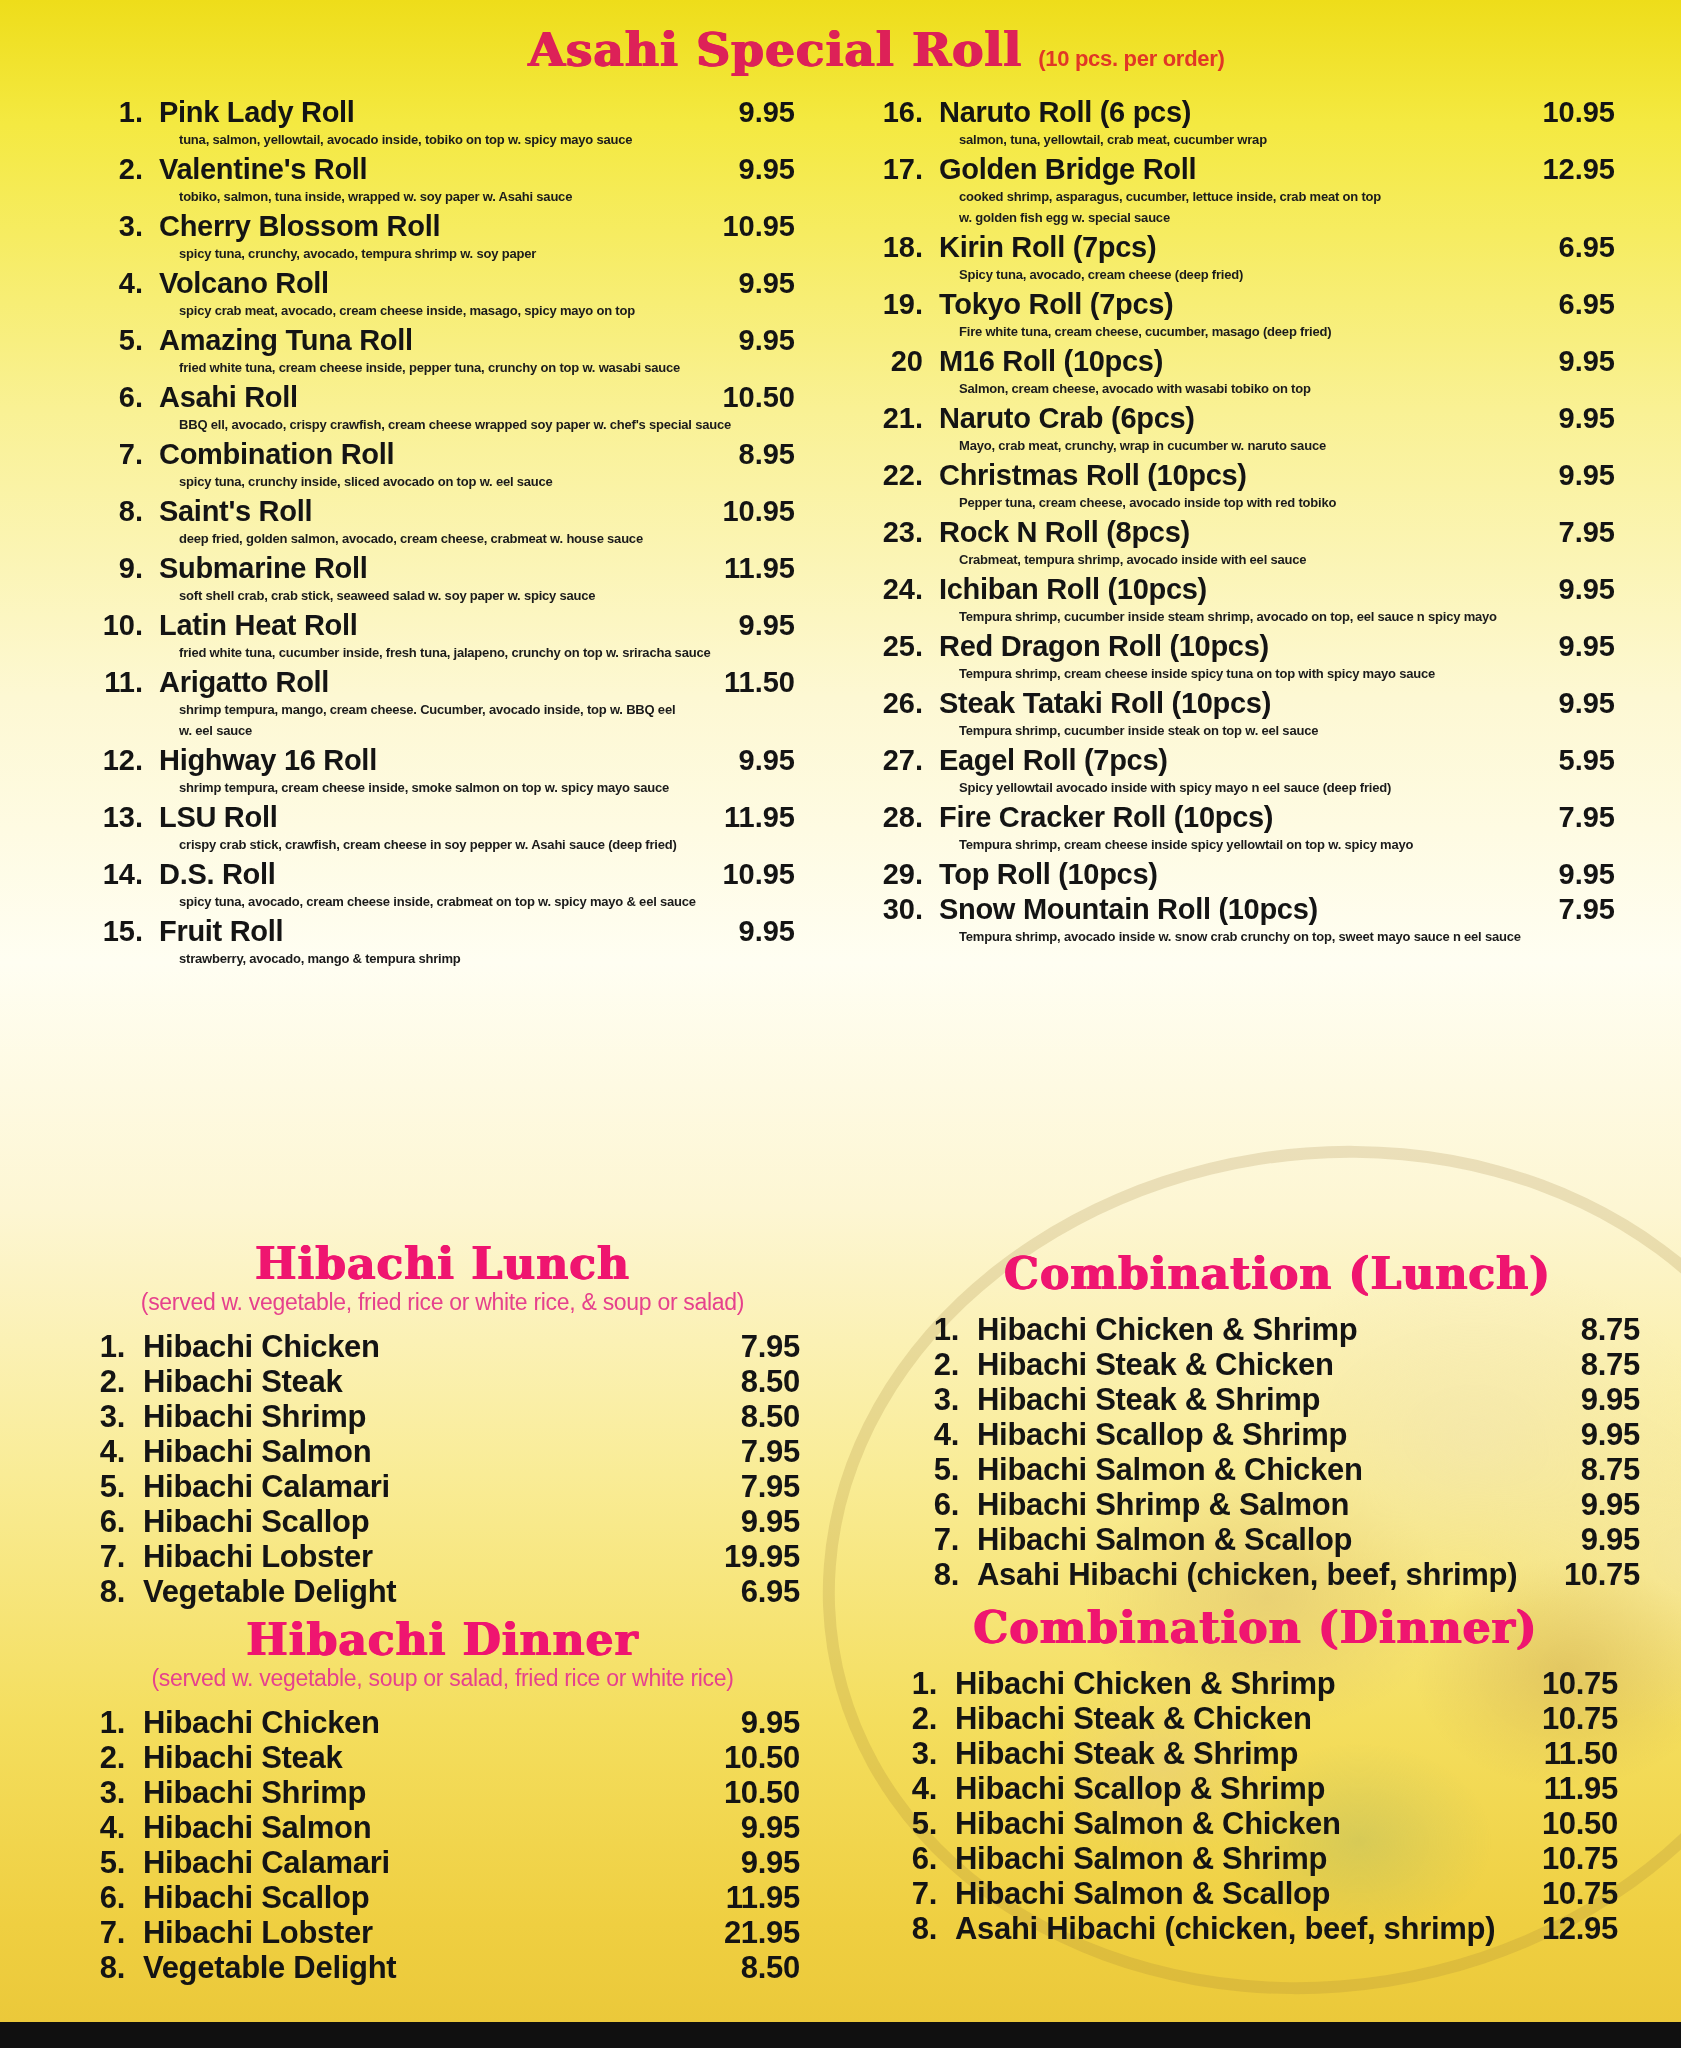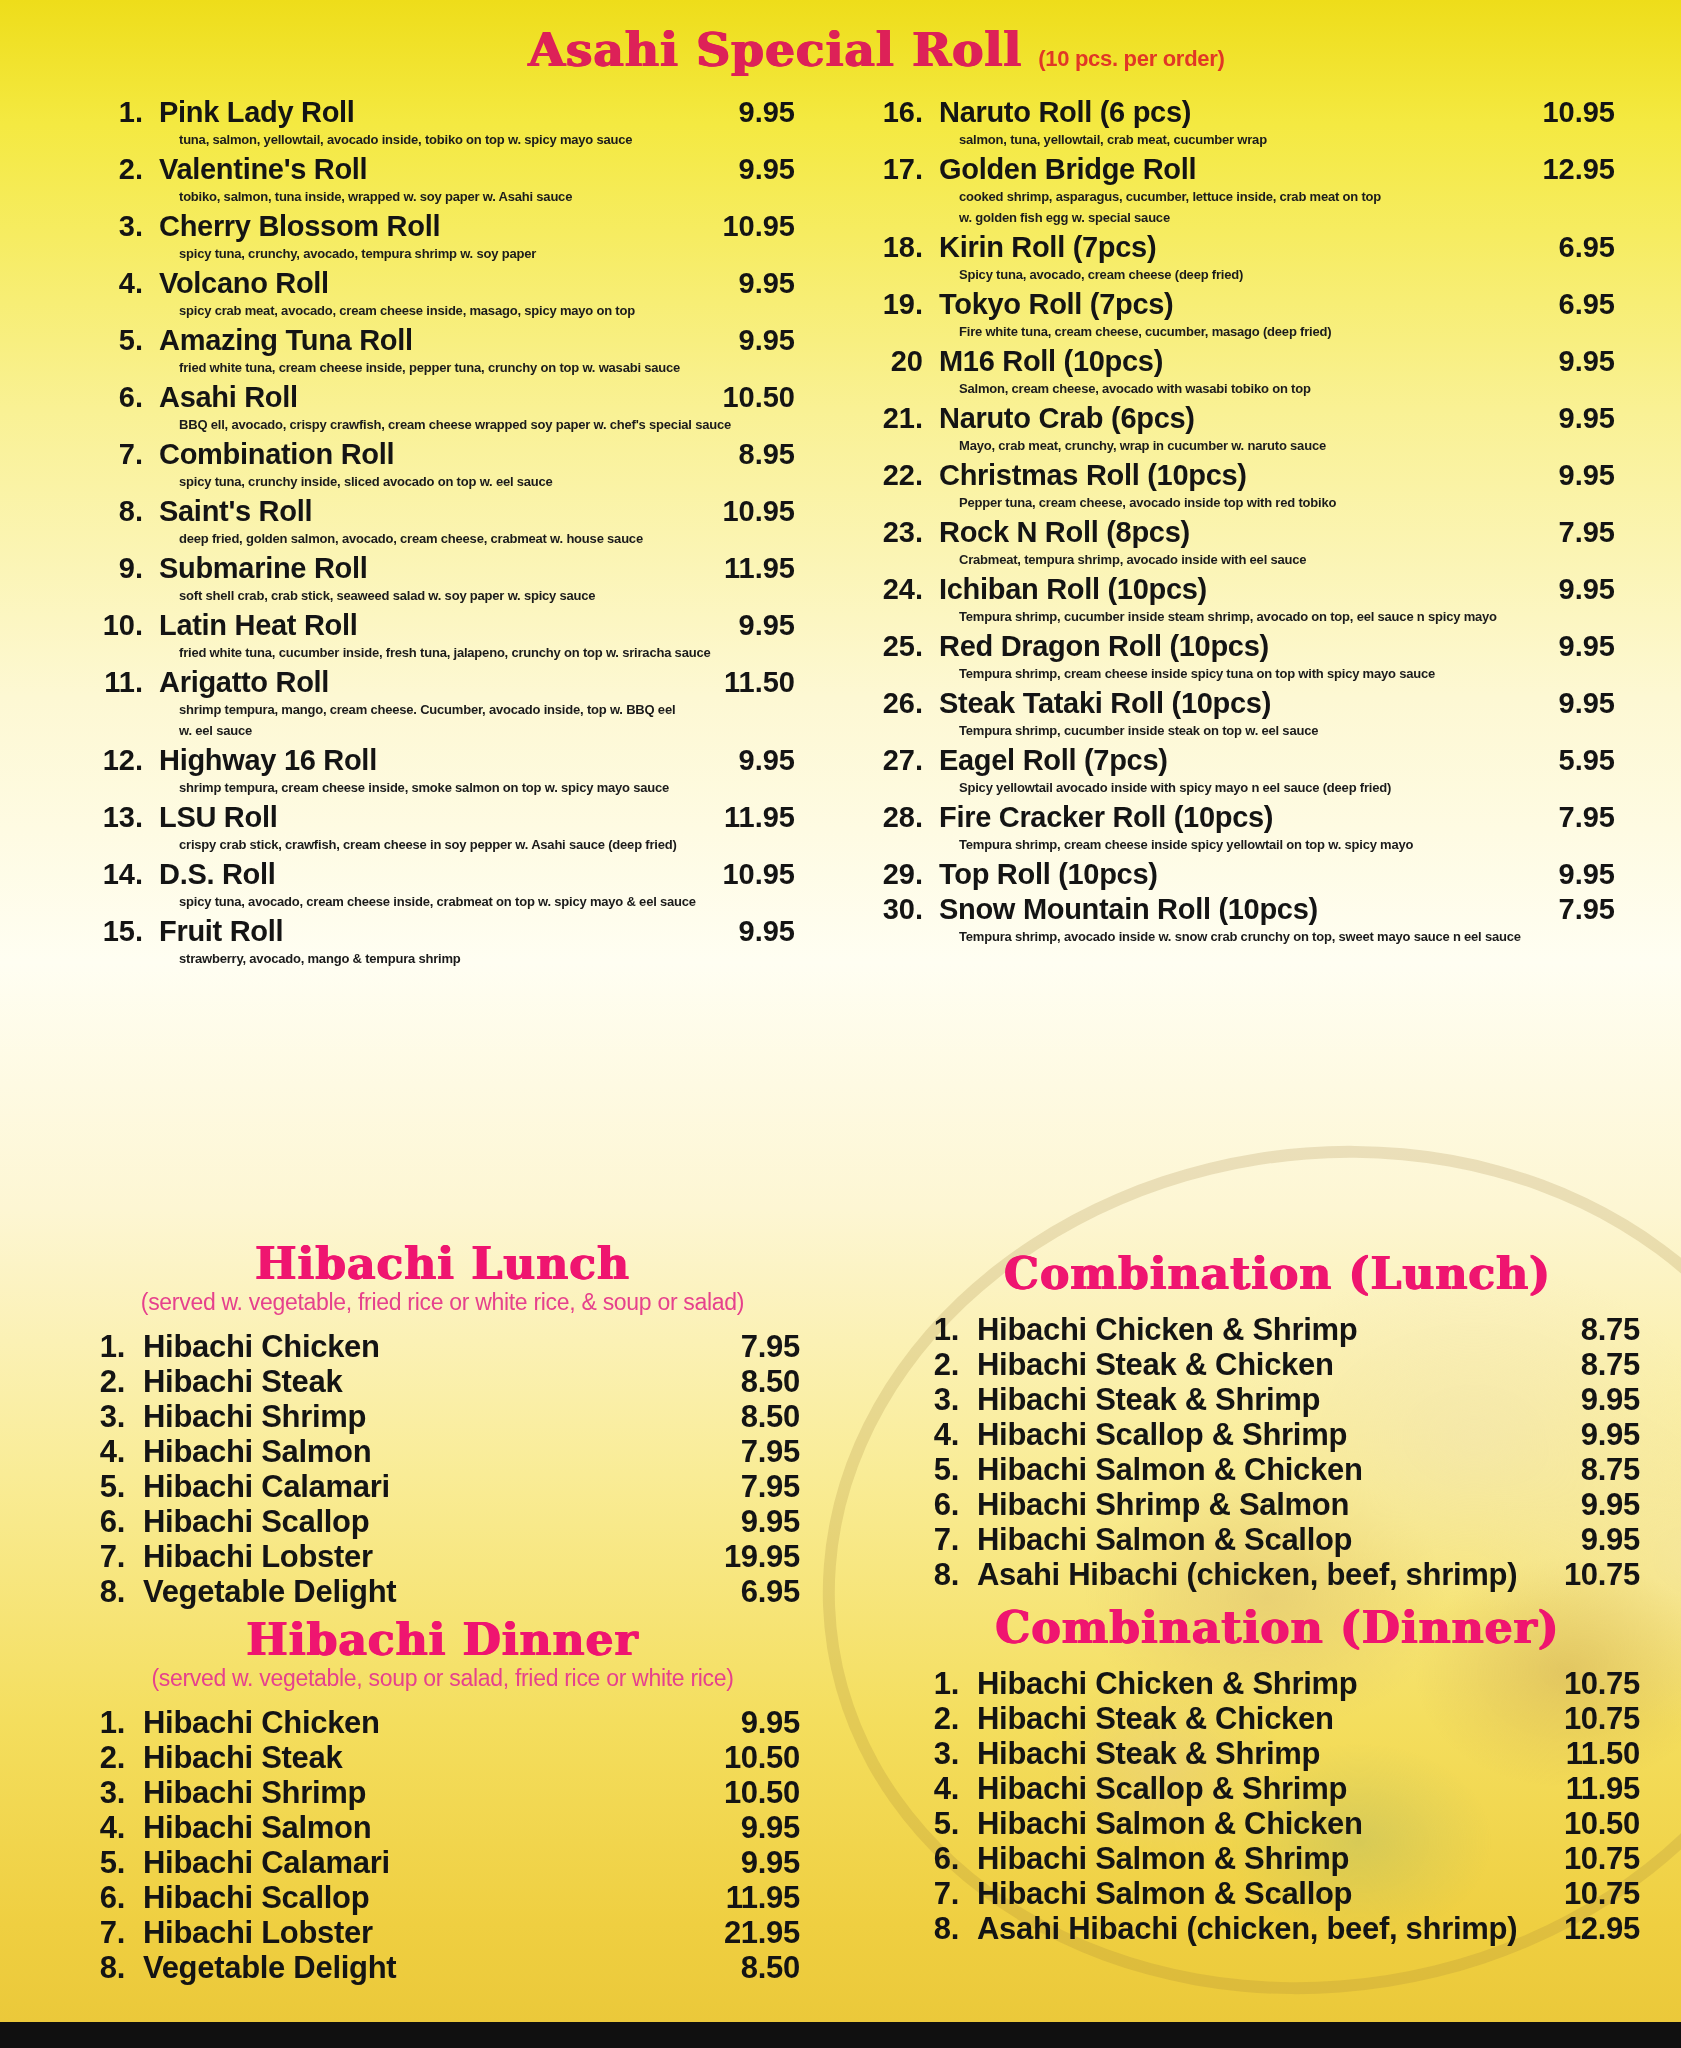--- a/index.html
+++ b/index.html
@@ -45,21 +45,21 @@
   .block .sub{text-align:center;font-size:23px;color:#e6418d;letter-spacing:-.3px;}
   .mlist{margin-top:13px;}
   .mitem{display:flex;align-items:baseline;font-weight:bold;font-size:31px;line-height:35px;letter-spacing:-.3px;}
   .mnum{flex:none;width:40px;text-align:right;}
   .mname{margin-left:18px;}
   .mprice{margin-left:auto;text-align:right;}
 
   #hibachi-lunch{left:85px;top:1238px;width:715px;}
   #combo-lunch{left:915px;top:1248px;width:725px;}
   #hibachi-dinner{left:85px;top:1614px;width:715px;}
-  #combo-dinner{left:915px;top:1602px;width:725px;}
+  #combo-dinner{left:893px;top:1602px;width:725px;}
   #combo-lunch .mnum,#combo-dinner .mnum{width:44px;}
 </style>
 </head>
 <body>
 
 <div class="page">
   <div class="photo"></div>
 
   <header class="hdr">
     <h1>Asahi Special Roll</h1>

